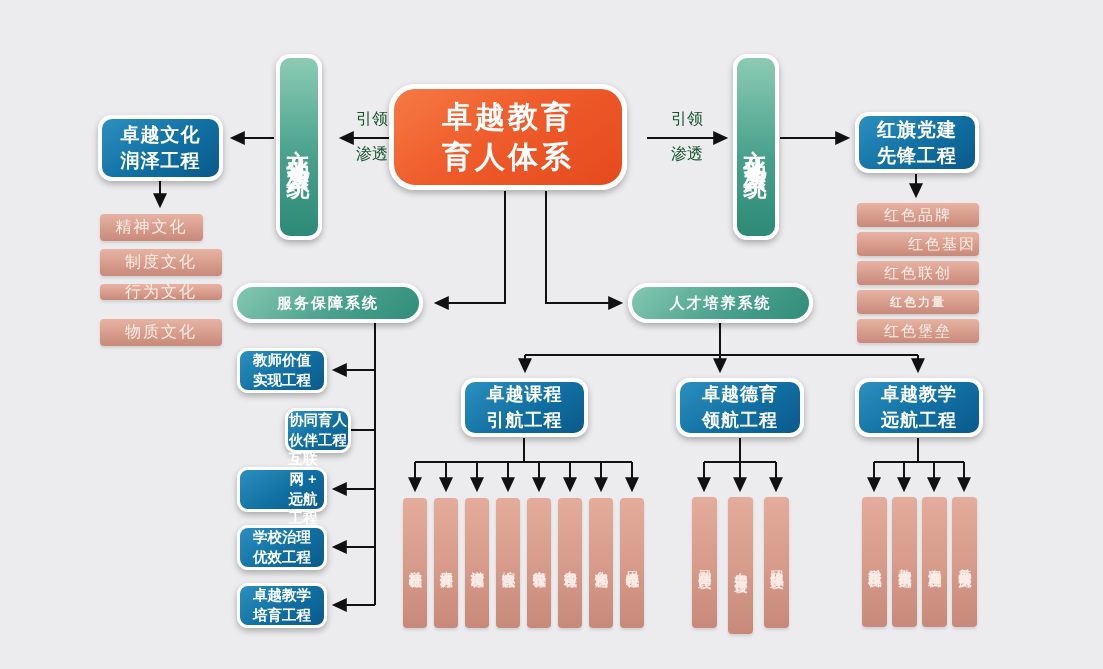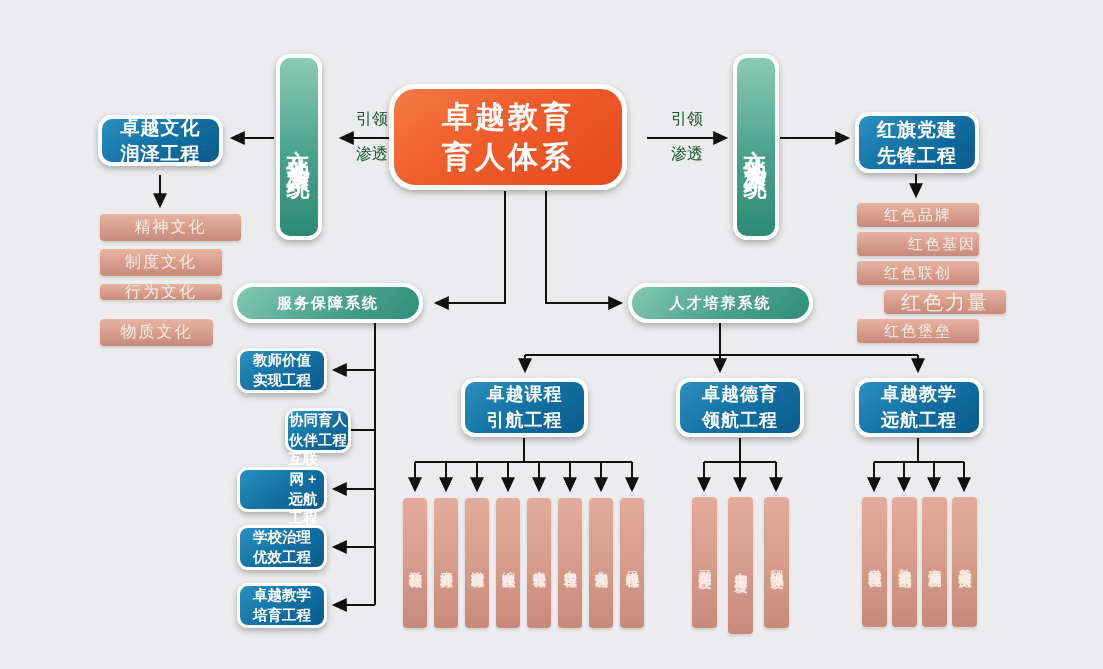--- a/index.html
+++ b/index.html
@@ -147,43 +147,43 @@
     <div>
       <div>卓越教育</div>
       <div>育人体系</div>
     </div>
   </div>
 
   <div class="node system-v" style="left:276px; top:54px; width:46px; height:186px;">文化动力系统</div>
 
   <div class="node system-v" style="left:733px; top:54px; width:46px; height:186px;">文化动力系统</div>
 
-  <div class="node project" style="left:98px; top:115px; width:125px; height:51px;">
+  <div class="node project" style="left:98px; top:115px; width:125px; height:66px;">
     <div>
       <div>卓越文化</div>
       <div>润泽工程</div>
     </div>
   </div>
 
   <div class="node project" style="left:855px; top:112px; width:124px; height:61px;">
     <div>
       <div>红旗党建</div>
       <div>先锋工程</div>
     </div>
   </div>
 
-  <div class="bar-h" style="left:100px; top:214px; width:141px; height:27px;">精神文化</div>
+  <div class="bar-h" style="left:100px; top:214px; width:103px; height:27px;">精神文化</div>
   <div class="bar-h" style="left:100px; top:249px; width:122px; height:27px;">制度文化</div>
   <div class="bar-h" style="left:100px; top:284px; width:122px; height:16px;">行为文化</div>
-  <div class="bar-h" style="left:100px; top:319px; width:113px; height:27px;">物质文化</div>
+  <div class="bar-h" style="left:100px; top:319px; width:122px; height:27px;">物质文化</div>
 
   <div class="bar-h" style="left:857px; top:203px; width:122px; height:24px; font-size:15px;">红色品牌</div>
   <div class="bar-h" style="left:857px; top:232px; width:122px; height:24px; font-size:15px;padding-left:48px;">红色基因</div>
   <div class="bar-h" style="left:857px; top:261px; width:122px; height:24px; font-size:15px;">红色联创</div>
-  <div class="bar-h" style="left:884px; top:290px; width:122px; height:24px; font-size:20px;">红色力量</div>
+  <div class="bar-h" style="left:857px; top:290px; width:122px; height:24px; font-size:12px;font-weight:bold;">红色力量</div>
   <div class="bar-h" style="left:857px; top:319px; width:122px; height:24px; font-size:15px;">红色堡垒</div>
 
   <div class="node system-h" style="left:233px; top:283px; width:190px; height:40px;">服务保障系统</div>
 
   <div class="node system-h" style="left:628px; top:283px; width:185px; height:40px;">人才培养系统</div>
 
   <div class="node project-sm" style="left:237px; top:348px; width:90px; height:45px;">
     <div>
         <div>教师价值</div>
         <div>实现工程</div>

